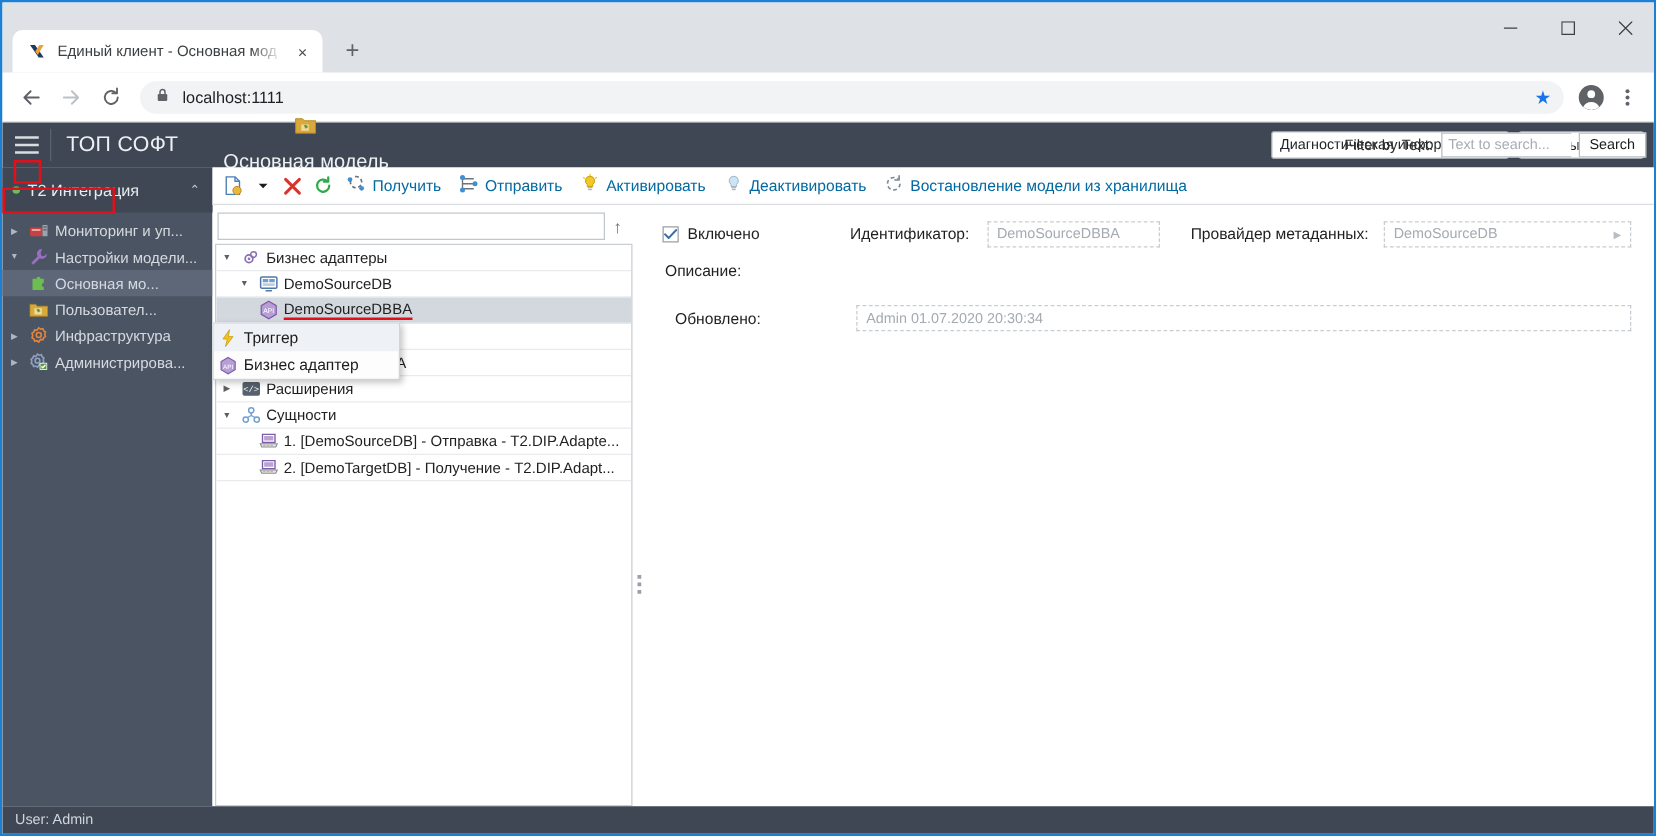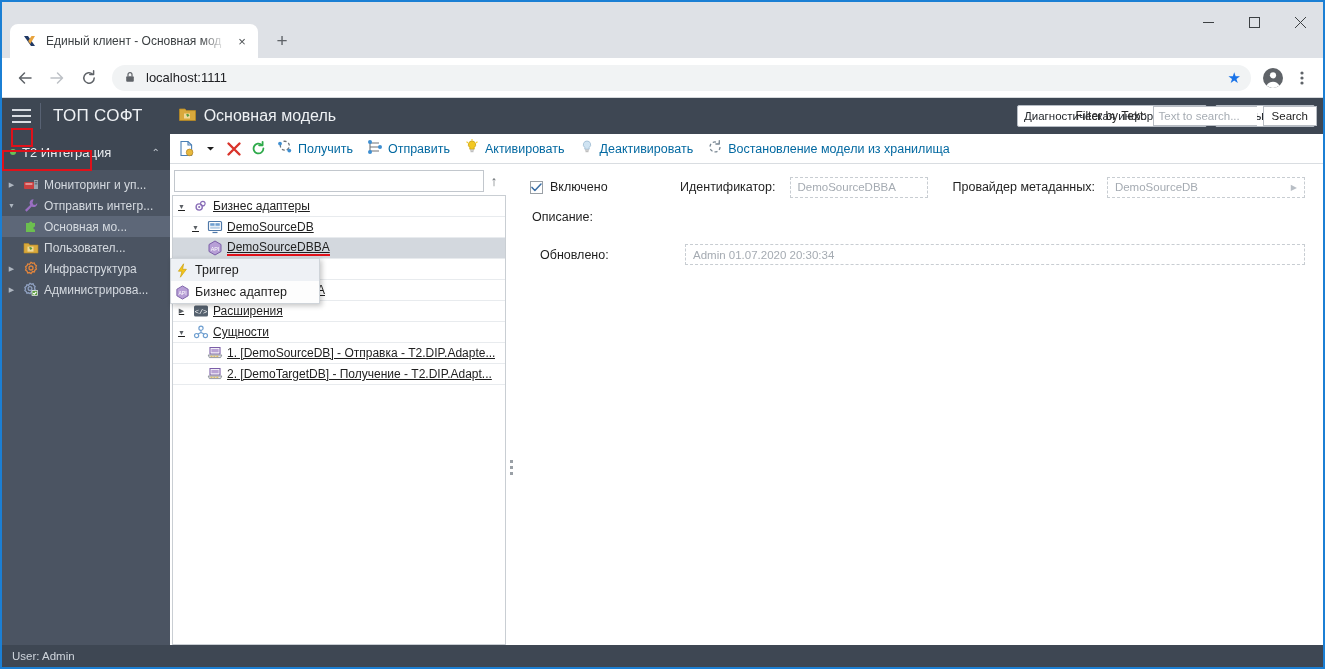--- a/index.html
+++ b/index.html
@@ -81,21 +81,21 @@
     height: 36px; background: #3e4753; color: #e7eaee;
     display: flex; align-items: center; flex: none; position: relative;
   }
   .hamburger { width: 38px; display: flex; flex-direction: column; gap: 4px; align-items: center; justify-content: center; }
   .hamburger i { display: block; width: 19px; height: 2px; background: #d9dde2; }
   .brand {
     font-size: 17px; letter-spacing: .3px; color: #eef1f4;
     padding: 0 14px 0 12px; border-left: 1px solid #586273; height: 26px;
     display: flex; align-items: center;
   }
-  .page-title-wrap { display: flex; align-items: center; gap: 8px; margin-left: 22px; }
+  .page-title-wrap { display: flex; align-items: center; gap: 8px; margin-left: 22px; flex-direction: column; }
   .page-title { font-size: 16px; color: #eef1f4; }
   .hdr-right { position: absolute; right: 8px; top: 0; height: 36px; display: flex; align-items: center; gap: 8px; }
   .diag-select {
     width: 190px; height: 22px; background: #fff; color: #23272c;
     font-size: 11.5px; border: 1px solid #b6bcc4; border-radius: 2px;
     display: flex; align-items: center; padding: 0 6px; position: relative;
   }
   .diag-select .caret { position: absolute; right: 6px; font-size: 8px; color: #333; }
   .logout-btn {
     width: 100px; height: 22px; background: #fff; color: #23272c;
@@ -152,21 +152,21 @@
   .tree-search {
     flex: 1; height: 22px; border: 1px solid #c2c7cd; background: #fff;
     display: flex; align-items: center; padding: 0 6px; font-size: 11.5px; color: #9aa0a6;
     position: relative;
   }
   .sort-arrow { width: 20px; text-align: center; color: #6a7074; font-size: 14px; }
   .tree-box { flex: 1; border: 1px solid #c9ced3; background: #fff; overflow: hidden; }
   .tree-row {
     height: 21px; display: flex; align-items: center; gap: 4px;
     font-size: 12px; color: #1f1f1f; border-bottom: 1px solid #e8ebee;
-    padding-right: 4px; white-space: nowrap; position: relative; text-decoration: underline;
+    padding-right: 4px; white-space: nowrap; position: relative;
   }
   .tree-row.selected { background: #d3d8de; }
   .tree-row .exp { width: 13px; flex: none; text-align: center; font-size: 7px; color: #5b6065; }
   .tree-row .tico { width: 17px; height: 16px; flex: none; display: flex; align-items: center; justify-content: center; }
   .tree-row .tlbl { overflow: hidden; }
   .tree-row.underlined .tlbl { border-bottom: 2px solid #e0111a; padding-bottom: 0px; }
   .splitter-dots {
     width: 10px; align-self: center; height: 30px; display: flex; flex-direction: column;
     justify-content: center; align-items: center; gap: 3px; flex: none; margin-top: 120px;
   }
@@ -348,21 +348,21 @@
             <span class="lbl">Мониторинг и уп...</span>
           </div>
 
           <div class="side-item">
             <span class="arw">▼</span>
             <span class="ico">
               <svg width="16" height="15" viewBox="0 0 16 15">
                 <path d="M10.6,1.3 a3.6,3.6 0 0 0 -3.4,5.6 L2,12.1 l1.6,1.6 l5.2,-5.2 a3.6,3.6 0 0 0 5.5,-3.5 L12.2,7 L10.1,6.5 L9.5,4.4 Z" fill="#9a6fc2"></path>
               </svg>
             </span>
-            <span class="lbl">Отправить интегр...</span>
+            <span class="lbl">Настройки модели...</span>
           </div>
 
           <div class="side-item selected">
             <span class="arw"></span>
             <span class="ico">
               <svg width="16" height="15" viewBox="0 0 16 15">
                 <path d="M3,4 h3.2 a1.6,1.6 0 0 1 3.2,0 H12 v3.4 a1.6,1.6 0 0 0 0,3.2 V13 H3 Z" fill="#6cbf4f"></path>
               </svg>
             </span>
             <span class="lbl">Основная мо...</span>

